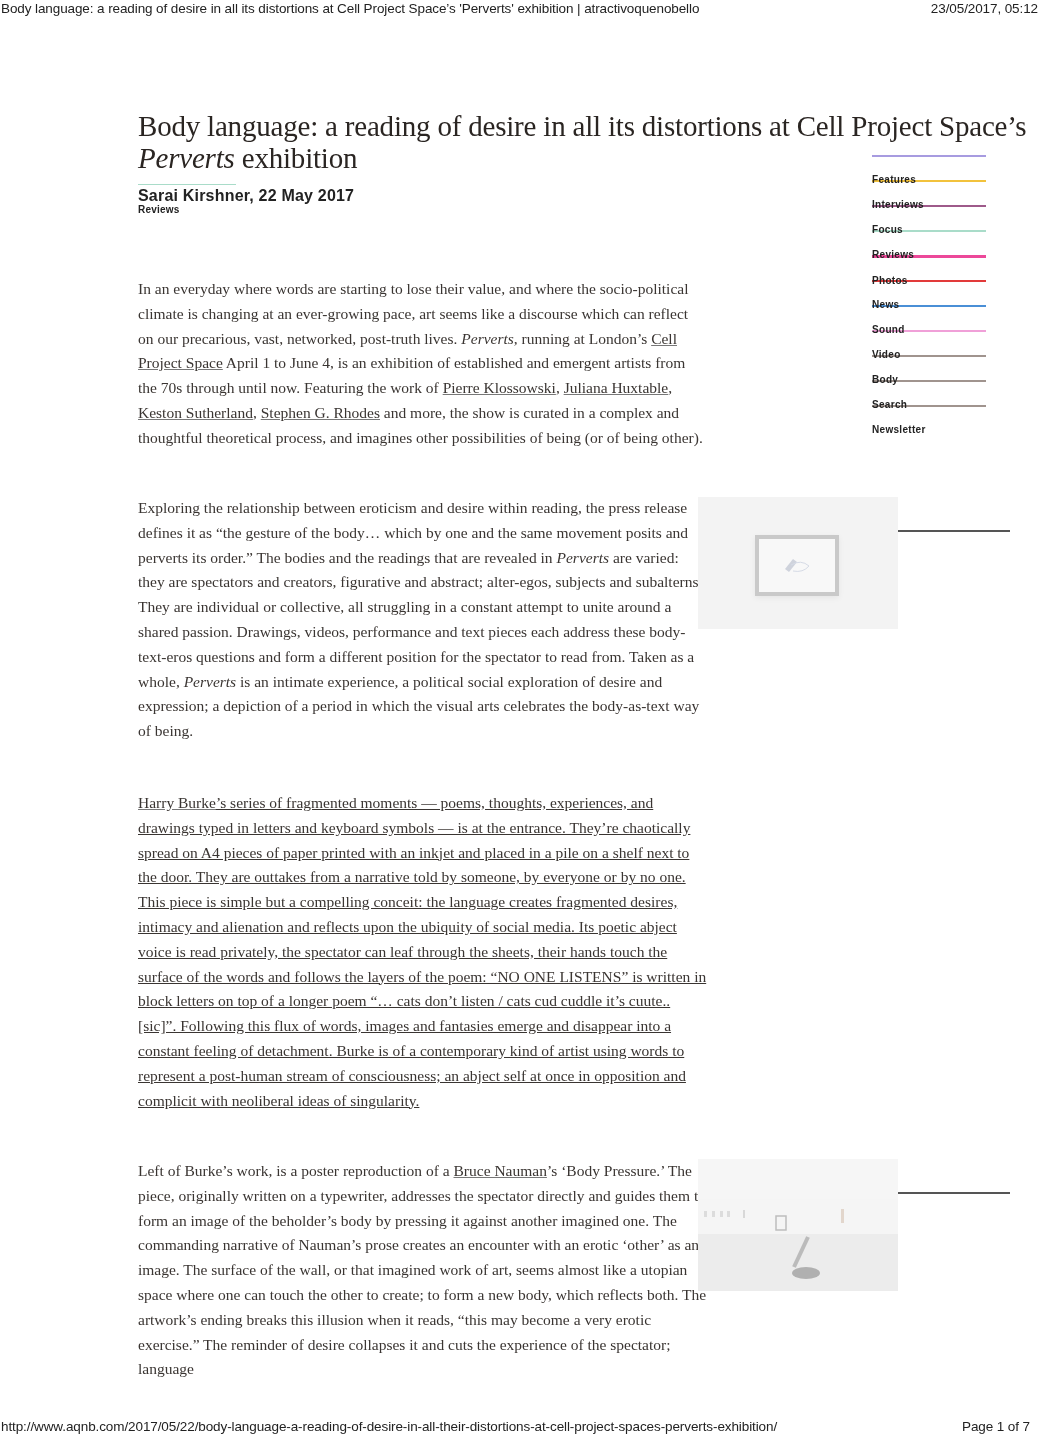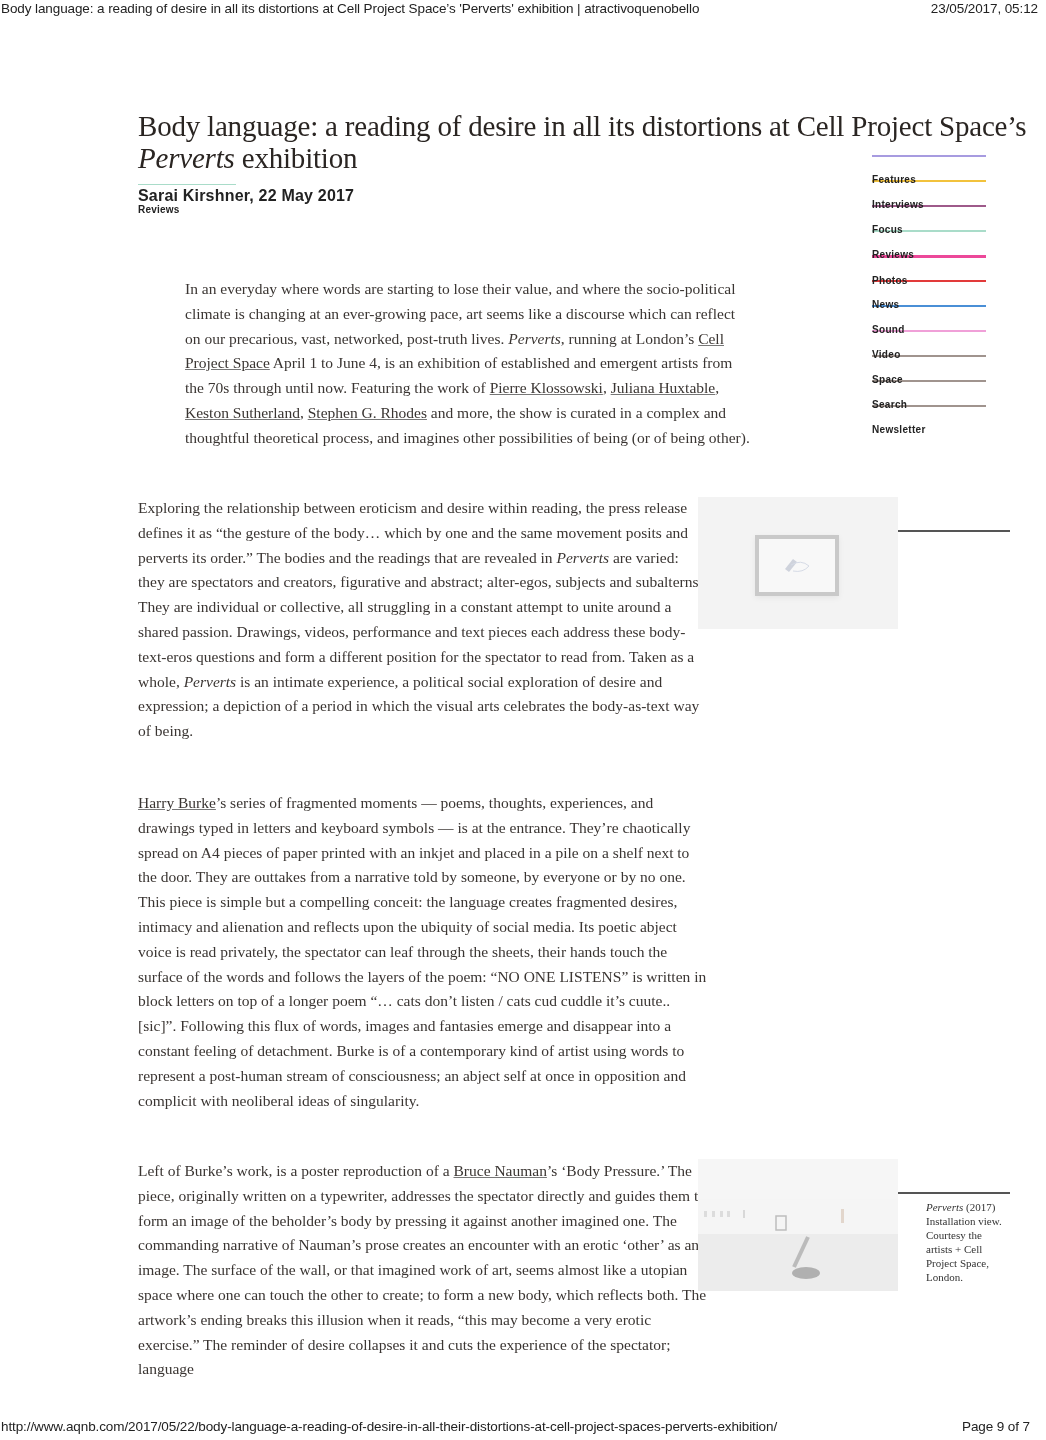--- a/index.html
+++ b/index.html
@@ -84,46 +84,46 @@
 
 <nav class="nav">
   <a class="nav-item" style="border-top:2px solid #a79be0">Features</a>
   <a class="nav-item" style="border-top:2px solid #f2c23c">Interviews</a>
   <a class="nav-item" style="border-top:2px solid #9e5a8a">Focus</a>
   <a class="nav-item" style="border-top:2px solid #a9dcc9">Reviews</a>
   <a class="nav-item" style="border-top:3px solid #ec4899">Photos</a>
   <a class="nav-item" style="border-top:2px solid #e23a3a">News</a>
   <a class="nav-item" style="border-top:2px solid #4a8fd6">Sound</a>
   <a class="nav-item" style="border-top:2px solid #f0a0d8">Video</a>
-  <a class="nav-item" style="border-top:2px solid #a0948e">Space</a>
+  <a class="nav-item" style="border-top:2px solid #a0948e">Body</a>
   <a class="nav-item" style="border-top:2px solid #a0948e">Search</a>
   <a class="nav-item" style="border-top:2px solid #a0948e">Newsletter</a>
 </nav>
 
-<div class="body-text" style="top:277px; width:565px;margin-left:47px;">
+<div class="body-text" style="top:277px; width:565px;">
   <p><span>In an everyday where words are starting to lose their value, and where the socio-political climate is changing at an ever-growing pace, art seems like a discourse which can reflect on our precarious, vast, networked, post-truth lives. </span><em>Perverts</em><span>, running at London’s </span><a>Cell Project Space</a><span> April 1 to June 4, is an exhibition of established and emergent artists from the 70s through until now. Featuring the work of </span><a>Pierre Klossowski</a><span>, </span><a>Juliana Huxtable</a><span>, </span><a>Keston Sutherland</a><span>, </span><a>Stephen G. Rhodes</a><span> and more, the show is curated in a complex and thoughtful theoretical process, and imagines other possibilities of being (or of being other).</span></p>
 </div>
 
 <div class="body-text" style="top:496px;">
   <p><span>Exploring the relationship between eroticism and desire within reading, the press release defines it as “the gesture of the body… which by one and the same movement posits and perverts its order.” The bodies and the readings that are revealed in </span><em>Perverts</em><span> are varied: they are spectators and creators, figurative and abstract; alter-egos, subjects and subalterns. They are individual or collective, all struggling in a constant attempt to unite around a shared passion. Drawings, videos, performance and text pieces each address these body-text-eros questions and form a different position for the spectator to read from. Taken as a whole, </span><em>Perverts</em><span> is an intimate experience, a political social exploration of desire and expression; a depiction of a period in which the visual arts celebrates the body-as-text way of being.</span></p>
 </div>
 
 <div class="figure" style="top:497px; height:160px;">
   <div class="photo" style="height:132px;">
     <div class="frame-art">
       <svg class="sketch" viewBox="0 0 34 22">
         <path d="M4 16 L12 6 L16 9 L8 19 Z" fill="#cfd3dc"></path>
         <path d="M10 12 Q20 6 28 13 Q22 20 12 18" fill="none" stroke="#d6dbe6" stroke-width="1"></path>
       </svg>
     </div>
   </div>
   <div class="cap-rule" style="top:33px;"></div>
 </div>
 
-<div class="body-text" style="top:791px;">
+<div class="body-text" style="top:791px;text-decoration:underline;">
   <p><a>Harry Burke</a><span>’s series of fragmented moments —  poems, thoughts, experiences, and drawings typed in letters and keyboard symbols — is at the entrance. They’re chaotically spread on A4 pieces of paper printed with an inkjet and placed in a pile on a shelf next to the door. They are outtakes from a narrative told by someone, by everyone or by no one. This piece is simple but a compelling conceit: the language creates fragmented desires, intimacy and alienation and reflects upon the ubiquity of social media. Its poetic abject voice is read privately, the spectator can leaf through the sheets, their hands touch the surface of the words and follows the layers of the poem: “NO ONE LISTENS” is written in block letters on top of a longer poem “… cats don’t listen / cats cud cuddle it’s cuute.. [sic]”. Following this flux of words, images and fantasies emerge and disappear into a constant feeling of detachment. Burke is of a contemporary kind of artist using words to represent a post-human stream of consciousness; an abject self at once in opposition and complicit with neoliberal ideas of singularity.</span></p>
 </div>
 
 <div class="body-text" style="top:1159px;">
   <p><span>Left of Burke’s work, is a poster reproduction of a </span><a>Bruce Nauman</a><span>’s ‘Body Pressure.’ The piece, originally written on a typewriter, addresses the spectator directly and guides them to form an image of the beholder’s body by pressing it against another imagined one. The commanding narrative of Nauman’s prose creates an encounter with an erotic ‘other’ as an image. The surface of the wall, or that imagined work of art, seems almost like a utopian space where one can touch the other to create; to form a new body, which reflects both. The artwork’s ending breaks this illusion when it reads, “this may become a very erotic exercise.” The reminder of desire collapses it and cuts the experience of the spectator; language</span></p>
 </div>
 
 <div class="figure" style="top:1159px; height:140px;">
   <div class="photo" style="height:132px; background:#f5f5f5;">
     <div class="gallery-ceiling"></div>
@@ -134,19 +134,18 @@
       <rect x="22" y="52" width="3" height="6" fill="#dcdcdc"></rect>
       <rect x="29" y="52" width="3" height="6" fill="#dcdcdc"></rect>
       <rect x="45" y="51" width="2" height="8" fill="#d8d8d8"></rect>
       <rect x="143" y="50" width="3" height="14" fill="#e2d6cc"></rect>
       <rect x="78" y="57" width="10" height="14" fill="none" stroke="#bdbdbd" stroke-width="1.5"></rect>
       <line x1="110" y1="78" x2="96" y2="108" stroke="#bbbbbb" stroke-width="4"></line>
       <ellipse cx="108" cy="114" rx="14" ry="6" fill="#b0b0b0"></ellipse>
     </svg>
   </div>
   <div class="cap-rule" style="top:33px;"></div>
-  <div class="caption" style="top:41px;"><em>Perverts</em><span> (2017) Installation view. Courtesy the artists + Cell Project Space, London.</span></div>
 </div>
 
 <div class="print-footer">
   <span class="left">http://www.aqnb.com/2017/05/22/body-language-a-reading-of-desire-in-all-their-distortions-at-cell-project-spaces-perverts-exhibition/</span>
-  <span class="right">Page 9 of 7</span>
+  <span class="right">Page 1 of 7</span>
 </div>
 
 </body></html>

